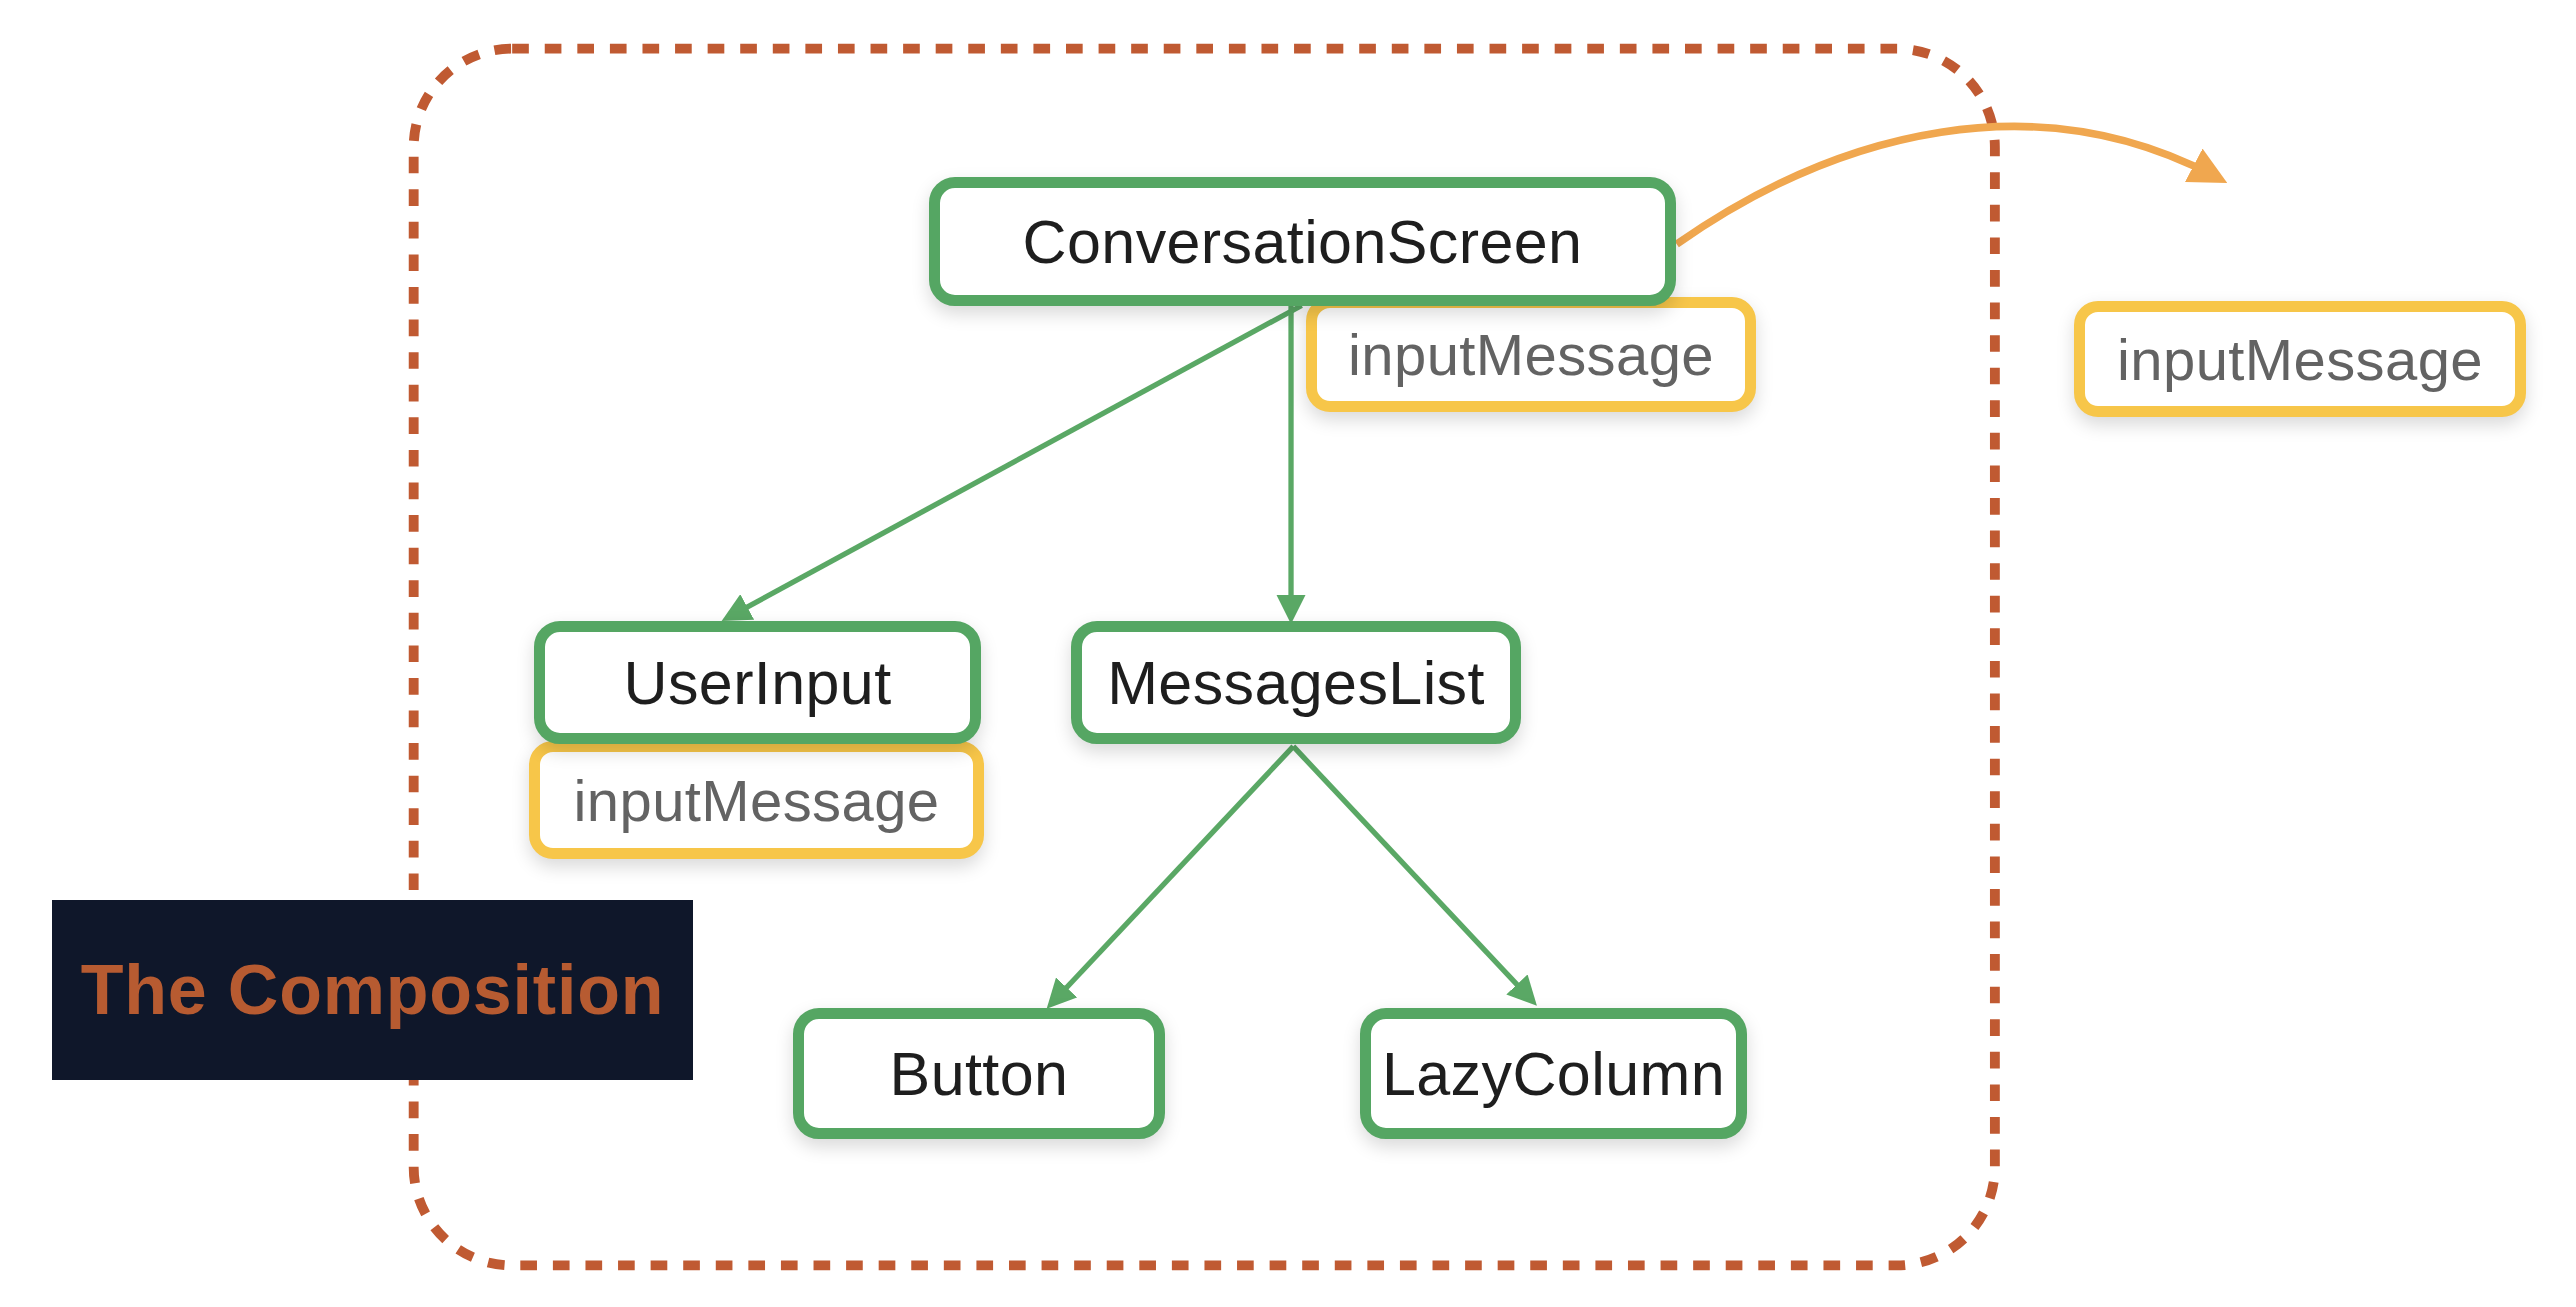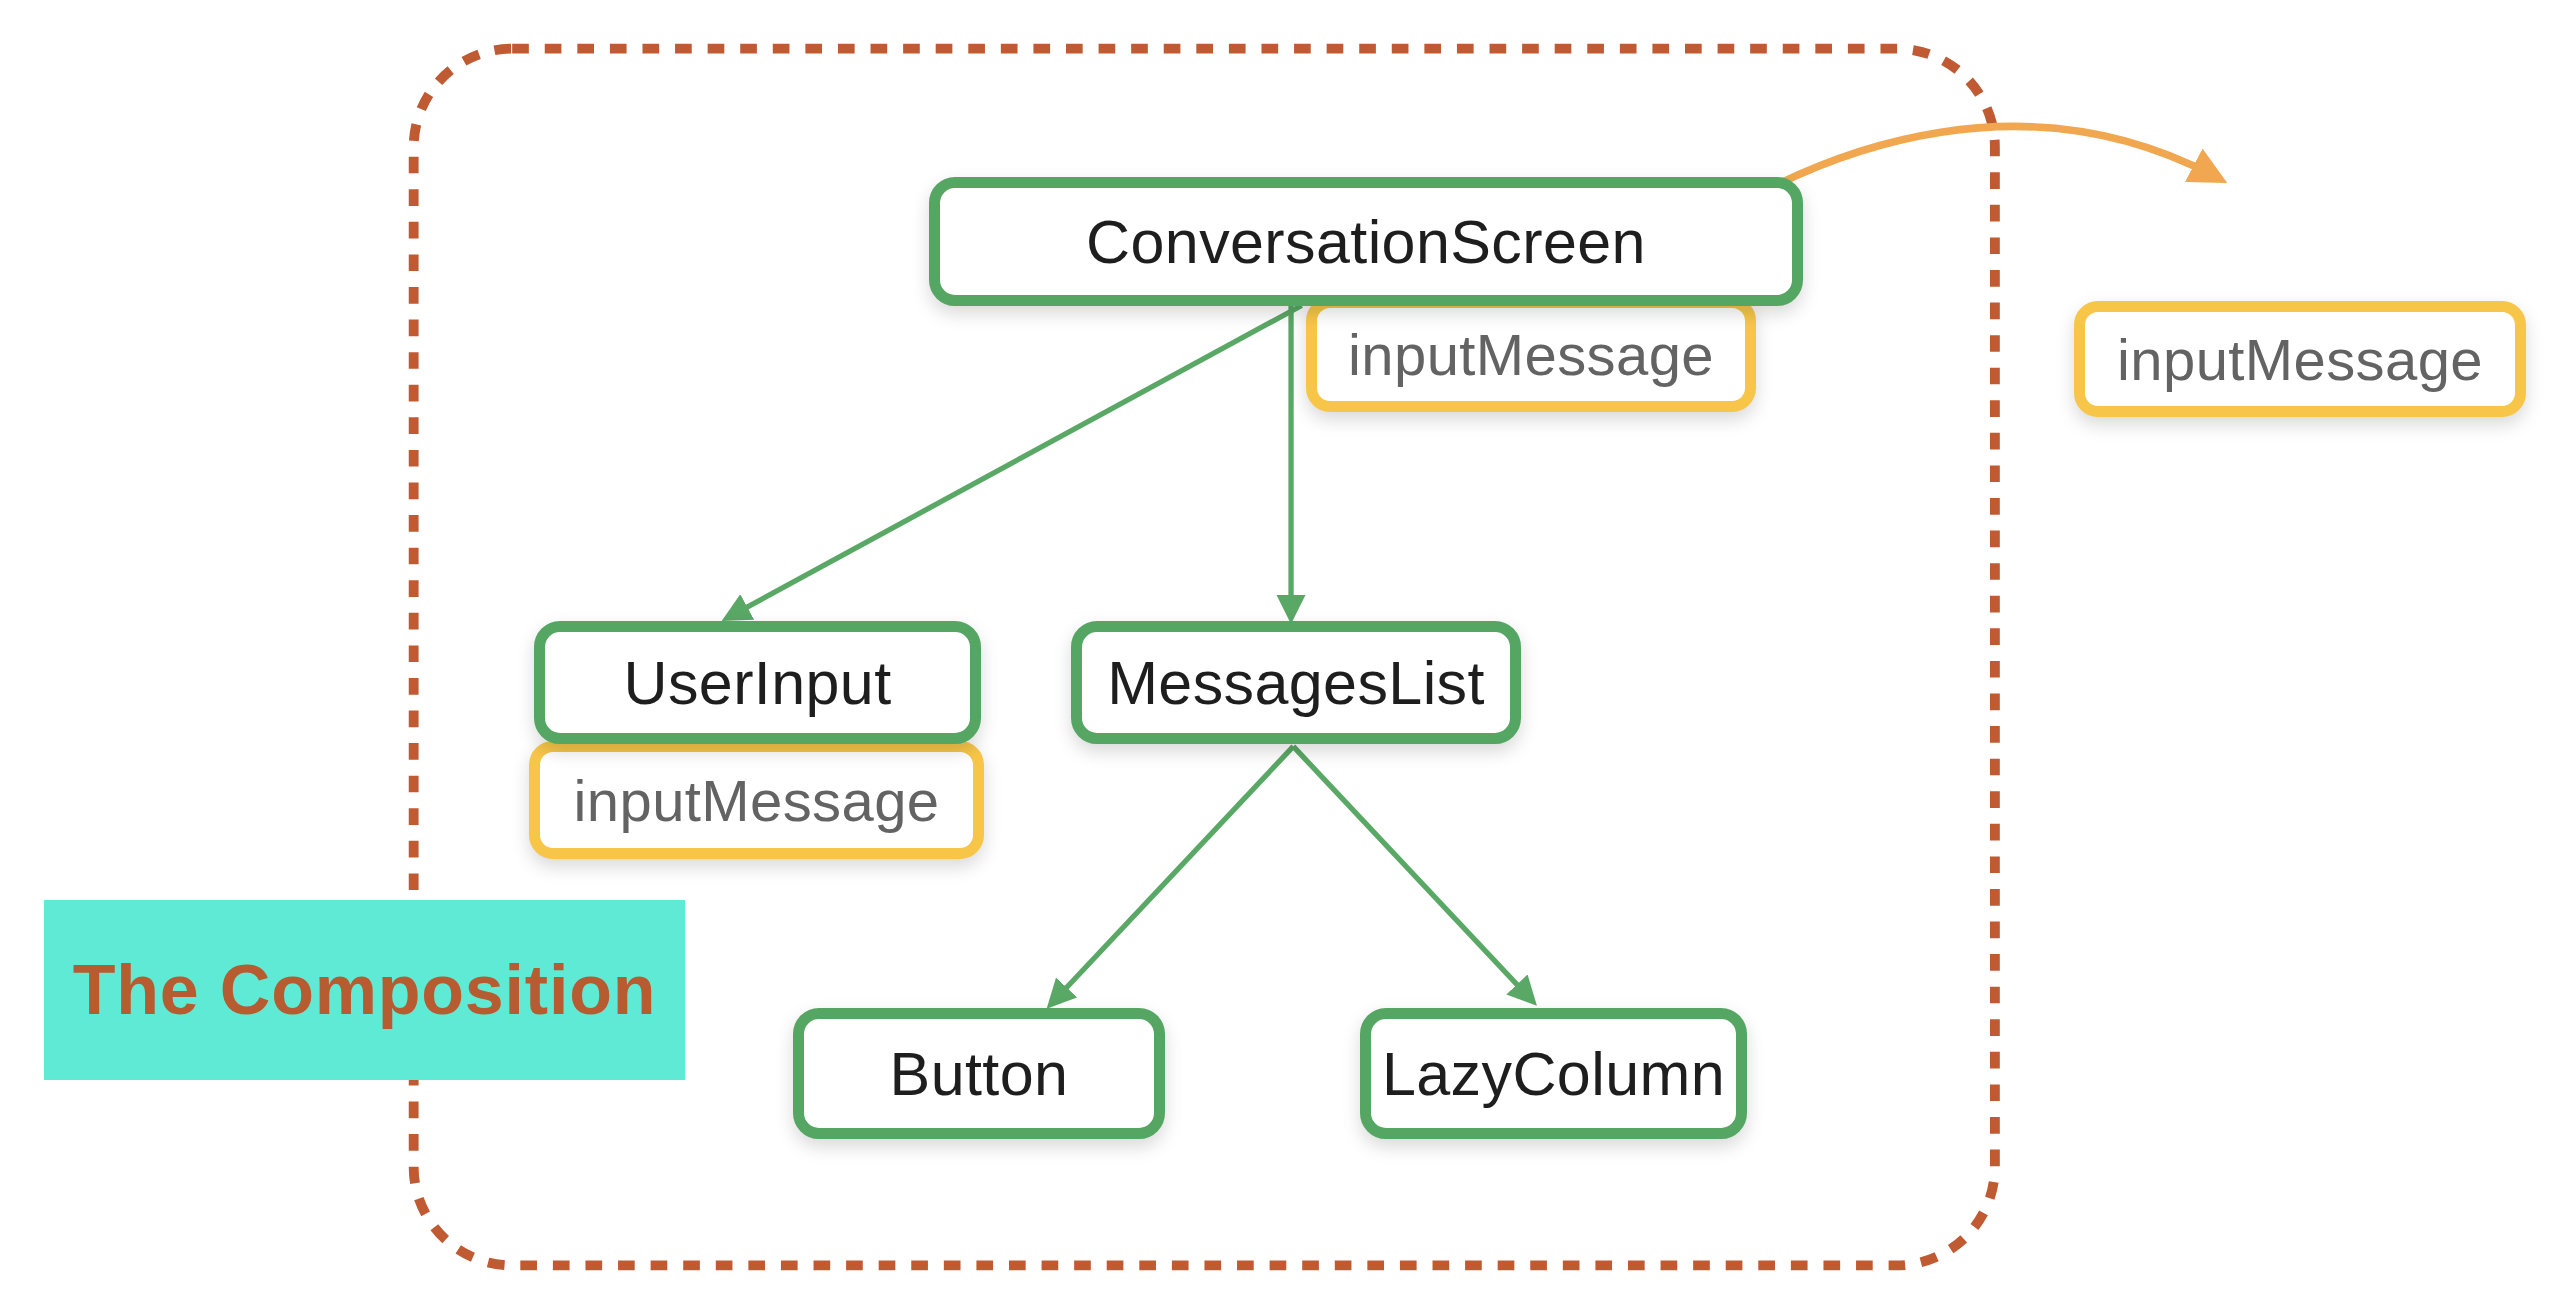--- a/index.html
+++ b/index.html
@@ -9,22 +9,22 @@
     font-family: "Liberation Sans", "DejaVu Sans", sans-serif;
     overflow: hidden;
   }
   #canvas { position: relative; width: 2576px; height: 1308px; background: #ffffff; }
 
   
   #edges-layer { position: absolute; left: 0; top: 0; z-index: 1; }
 
   
   .composition-title {
-    position: absolute; left: 44px; top: 900px; width: 641px; height: 180px;
-    background: #5eead4; z-index: 2;
+    position: absolute; left: 52px; top: 900px; width: 641px; height: 180px;
+    background: #0f172a; z-index: 2;
     display: flex; align-items: center; justify-content: center;
     font-size: 70px; font-weight: bold; letter-spacing: 0.8px;
     color: var(--title-text);
   }
 
   .node, .badge {
     position: absolute; box-sizing: border-box;
     background: #ffffff;
     display: flex; align-items: center; justify-content: center;
     letter-spacing: 0.4px;
@@ -41,21 +41,21 @@
     color: var(--badge-text);
   }
   .badge {
     border: 11.4px solid var(--badge-border);
     border-radius: 24px;
     font-size: 58px; color: var(--badge-text);
     z-index: 3;
   }
 
   
-  #node-conversation-screen { left: 929px; top: 177px;  width: 874px; height: 129px; }
+  #node-conversation-screen { left: 929px; top: 177px;  width: 747px; height: 129px; }
   #badge-conversation-screen{ left: 1306px; top: 297px;  width: 450px; height: 115px; }
   #node-user-input          { left: 534px;  top: 621px;  width: 447px; height: 123px; }
   #badge-user-input         { left: 529px;  top: 741px;  width: 455px; height: 118px; }
   #node-messages-list       { left: 1071px; top: 621px;  width: 450px; height: 123px; }
   #node-button              { left: 793px; top: 1008px; width: 372px; height: 131px; }
   #node-lazy-column         { left: 1360px; top: 1008px; width: 387px; height: 131px; }
   #node-view-model          { left: 2074px; top: 189px;  width: 452px; height: 116px; }
   #badge-view-model         { left: 2074px; top: 301px;  width: 452px; height: 116px; }
 </style>
 </head>

